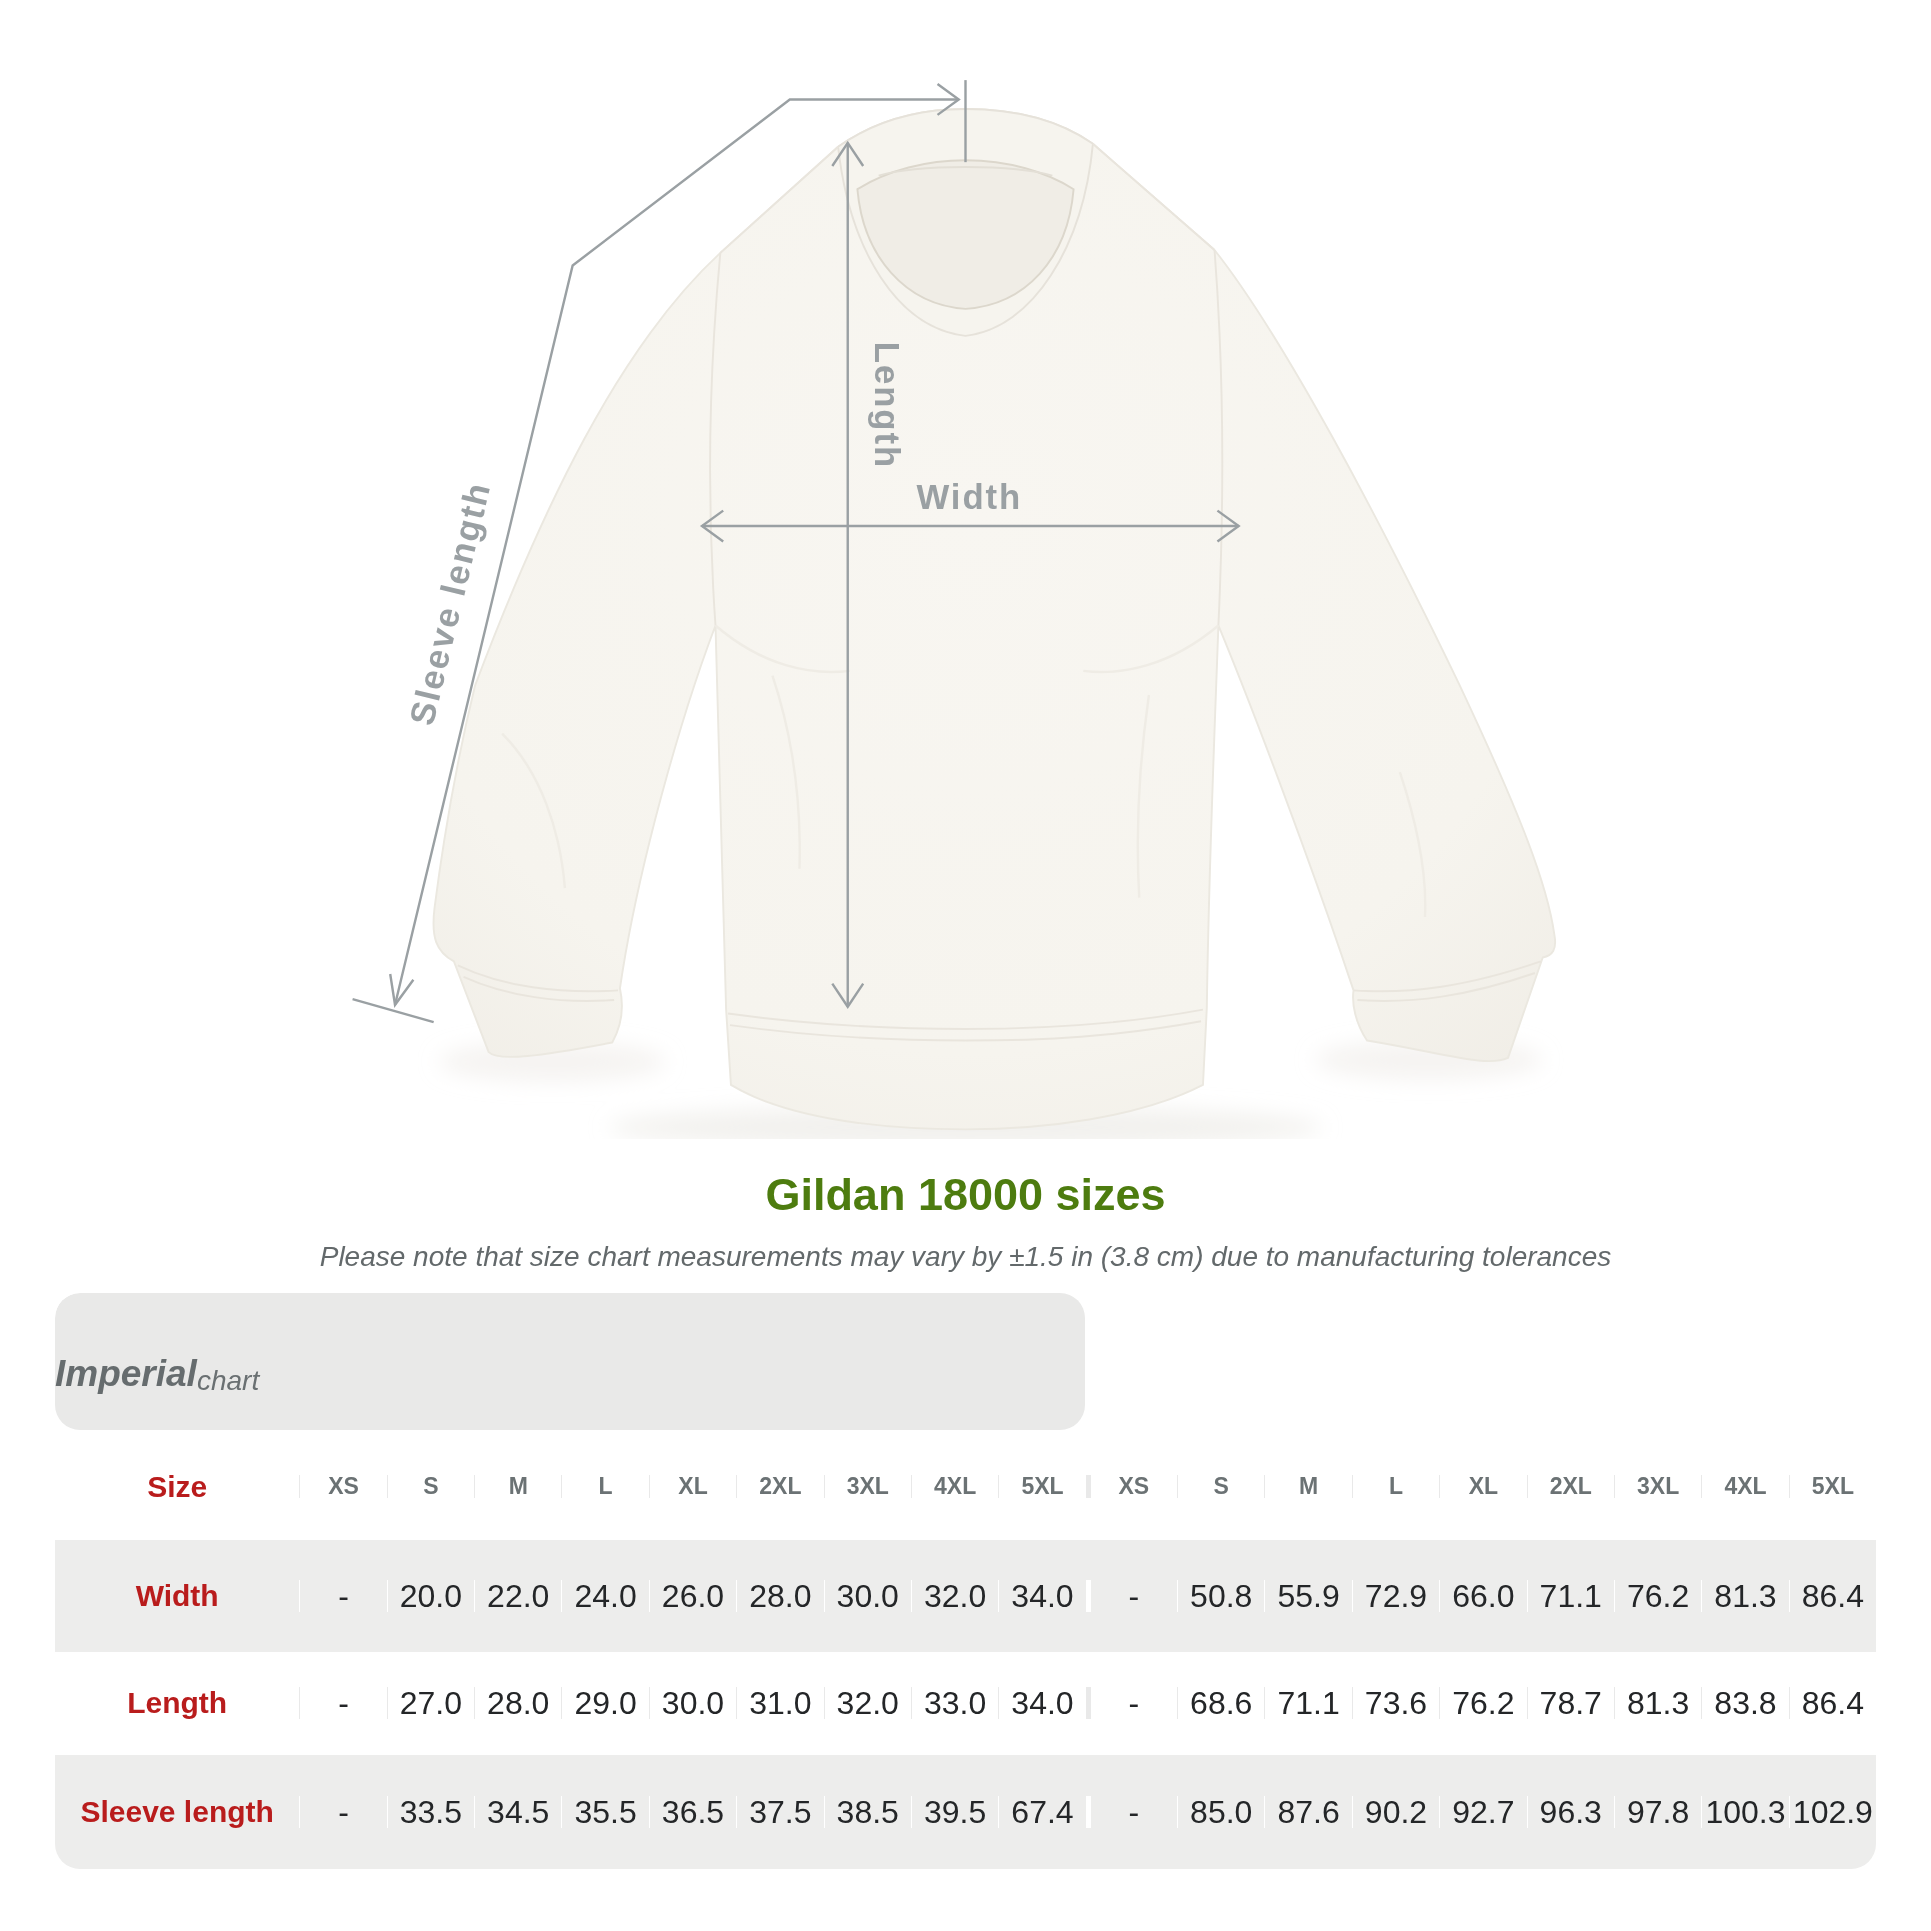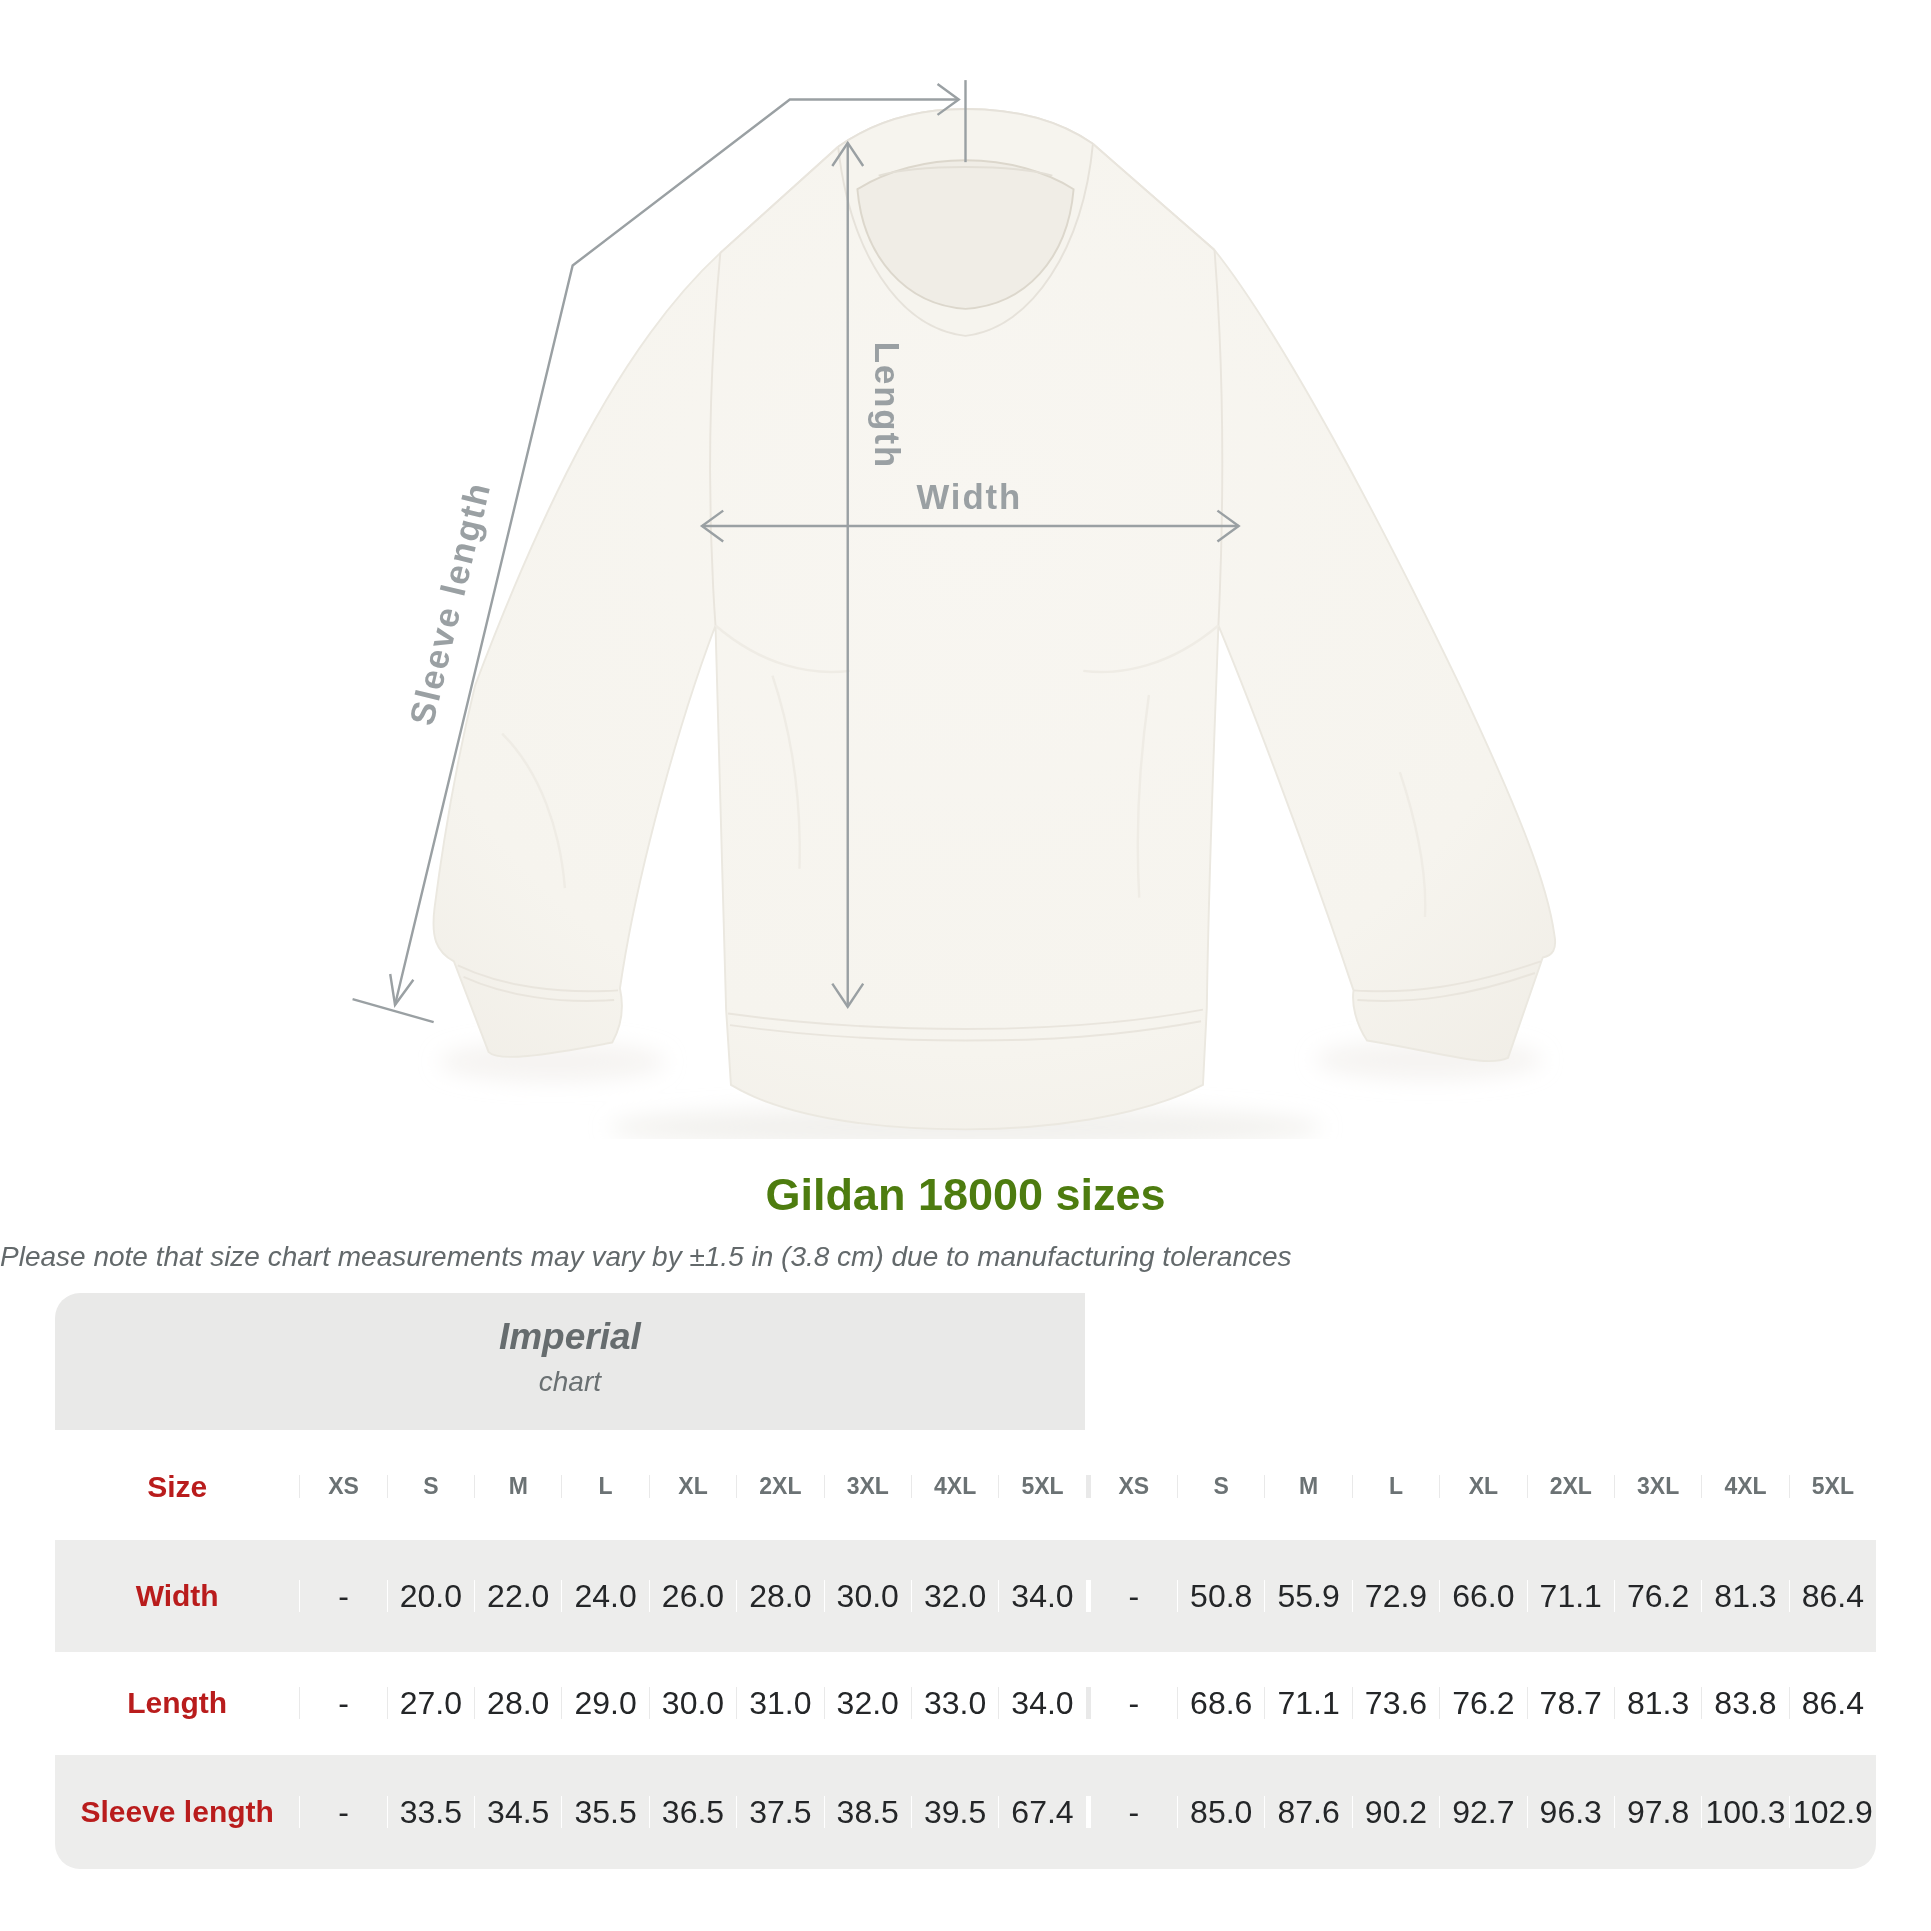--- a/index.html
+++ b/index.html
@@ -17,33 +17,34 @@
     font-family:"Liberation Sans","DejaVu Sans",sans-serif;
     font-weight:bold;font-size:36px;fill:#9aa0a3;letter-spacing:2px;
   }
 
   
   .title{
     margin:33px 0 0;text-align:center;font-size:45px;line-height:1;
     font-weight:bold;color:#4d7c0f;
   }
   .subtitle{
-    margin:23px 0 0;font-size:28px;line-height:1.2;
+    margin:23px 0 0;text-align:center;font-size:28px;line-height:1.2;
     font-style:italic;color:#63696b;
   }
 
   
   .size-table{
     margin:19.3px 55px 0;border-radius:25px;overflow:hidden;background:#ffffff;
   }
   .unit-band{display:flex;gap:5.8px;background:#ffffff;margin-bottom:3.9px;}
   .unit-cell{
     background:#e9e9e8;height:137px;box-sizing:border-box;
-    display:flex;flex-direction:column;align-items:center;justify-content:flex-start;
+    display:flex;flex-direction:row;align-items:center;justify-content:flex-start;
     padding-top:25px;
+    border-radius:25px;
   }
   .unit-cell.left{flex:0 0 calc(56.71% - 2.9px);}
   .unit-cell.right{flex:0 0 calc(43.29% - 2.9px);}
   .unit-name{font-size:37px;font-weight:bold;font-style:italic;color:#666c6e;line-height:1;}
   .unit-sub{font-size:28px;font-style:italic;color:#6a7072;margin-top:13.5px;line-height:1;}
 
   .trow{display:flex;align-items:center;background:#ffffff;}
   .trow.row-gray{background:#ededec;}
   .trow.header-row{height:106px;}
   .trow.width-row{height:112px;}

